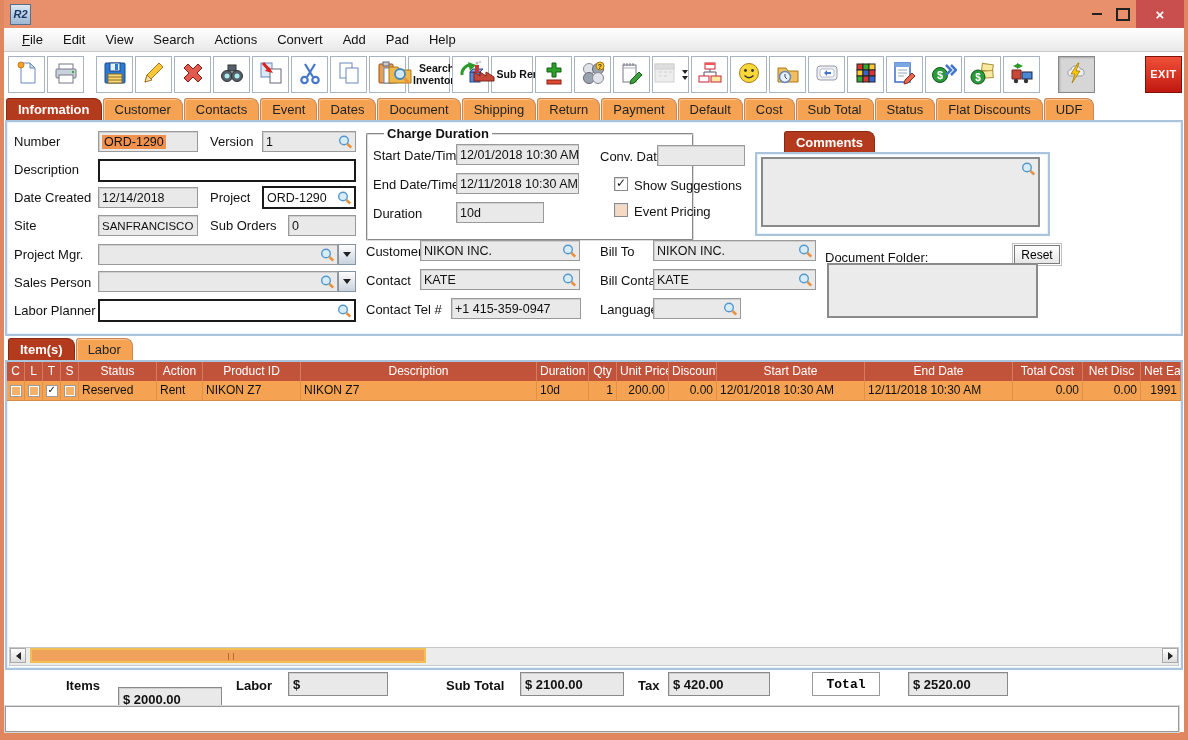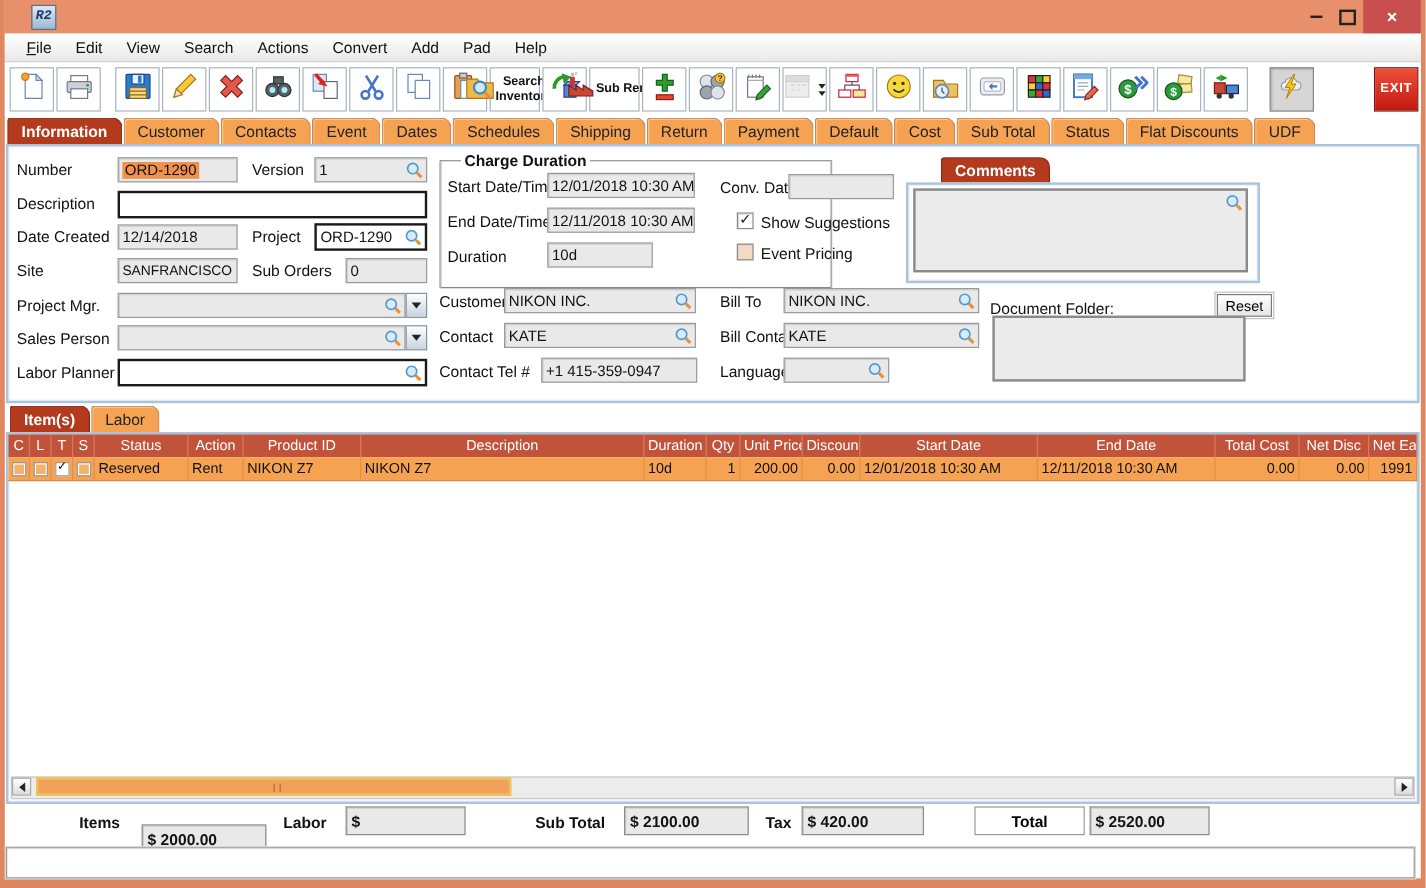--- a/index.html
+++ b/index.html
@@ -1,20 +1,20 @@
 <!DOCTYPE html>
 <html><head>
 <meta charset="utf-8">
 <style>
   html,body{margin:0;padding:0;}
   body{width:1188px;height:740px;position:relative;background:#E1875F;font-family:"Liberation Sans",sans-serif;overflow:hidden;}
   .client{position:absolute;left:4px;top:0;width:1180px;height:732px;background:#fff;}
   
   .titlebar{position:absolute;left:0;top:0;width:100%;height:28px;background:#E8906C;display:flex;align-items:center;}
-  .app-logo{width:19px;height:19px;margin-left:22px;background:linear-gradient(#dce8f4,#9db8d4);border:1px solid #55708c;color:#1a3a6a;font-size:11px;font-style:italic;font-weight:bold;display:flex;align-items:center;justify-content:center;font-family:Liberation Mono, monospace;}
+  .app-logo{width:19px;height:19px;margin-left:6px;background:linear-gradient(#dce8f4,#9db8d4);border:1px solid #55708c;color:#1a3a6a;font-size:11px;font-style:italic;font-weight:bold;display:flex;align-items:center;justify-content:center;}
   .title{position:absolute;left:0;right:0;text-align:center;font-size:14px;color:#26120a;}
   .win-controls{position:absolute;right:0;top:0;height:28px;display:flex;align-items:stretch;}
   .wc{width:26px;display:flex;align-items:center;justify-content:center;cursor:default;}
   .wc .minbar{width:10px;height:2px;background:#222;}
   .wc .maxbox{width:10px;height:9px;border:2px solid #222;}
   .wc.close{width:48px;background:#C94F4F;color:#fff;font-size:15px;font-weight:bold;}
   
   .menubar{position:absolute;left:0;top:28px;width:100%;height:24px;background:linear-gradient(#ffffff,#e9e9e9);border-bottom:1px solid #c8c8c8;display:flex;align-items:center;padding-left:8px;box-sizing:border-box;}
   .menu-item{padding:2px 10px;font-size:13px;color:#111;}
   
@@ -335,21 +335,21 @@
       <div class="tb-btn exitbtn" style="margin-left: 48px;">
         <span class="tlabel">EXIT</span>
       </div>
     </div>
   <div class="tabs-row" id="main-tabs" style="left:2px;top:98px;">
       <span class="tab active">Information</span>
       <span class="tab">Customer</span>
       <span class="tab">Contacts</span>
       <span class="tab">Event</span>
       <span class="tab">Dates</span>
-      <span class="tab">Schedules</span>
+      <span class="tab">Document</span>
       <span class="tab">Shipping</span>
       <span class="tab">Return</span>
       <span class="tab">Payment</span>
       <span class="tab">Default</span>
       <span class="tab">Cost</span>
       <span class="tab">Sub Total</span>
       <span class="tab">Status</span>
       <span class="tab">Flat Discounts</span>
       <span class="tab">UDF</span>
     </div>
@@ -590,19 +590,19 @@
       <span>$</span>
     </div>
   <span class="tot-lbl" style="left:442px;top:678px;">Sub Total</span>
   <div class="tot-fld" style="left:516px;top:672px;width:104px;">
       <span>$ 2100.00</span>
     </div>
   <span class="tot-lbl" style="left:634px;top:678px;">Tax</span>
   <div class="tot-fld" style="left:664px;top:672px;width:102px;">
       <span>$ 420.00</span>
     </div>
-  <div class="total-box" style="left:808px;top:672px;width:92px;">Total</div>
+  <div class="total-box" style="left:808px;top:672px;width:68px;font-family:Liberation Mono, monospace;">Total</div>
   <div class="tot-fld" style="left:904px;top:672px;width:100px;">
       <span>$ 2520.00</span>
     </div>
 
   <div class="statusbar" style="left:1px;top:706px;width:1172px;height:24px;"></div>
 </div>
 
 </body></html>

